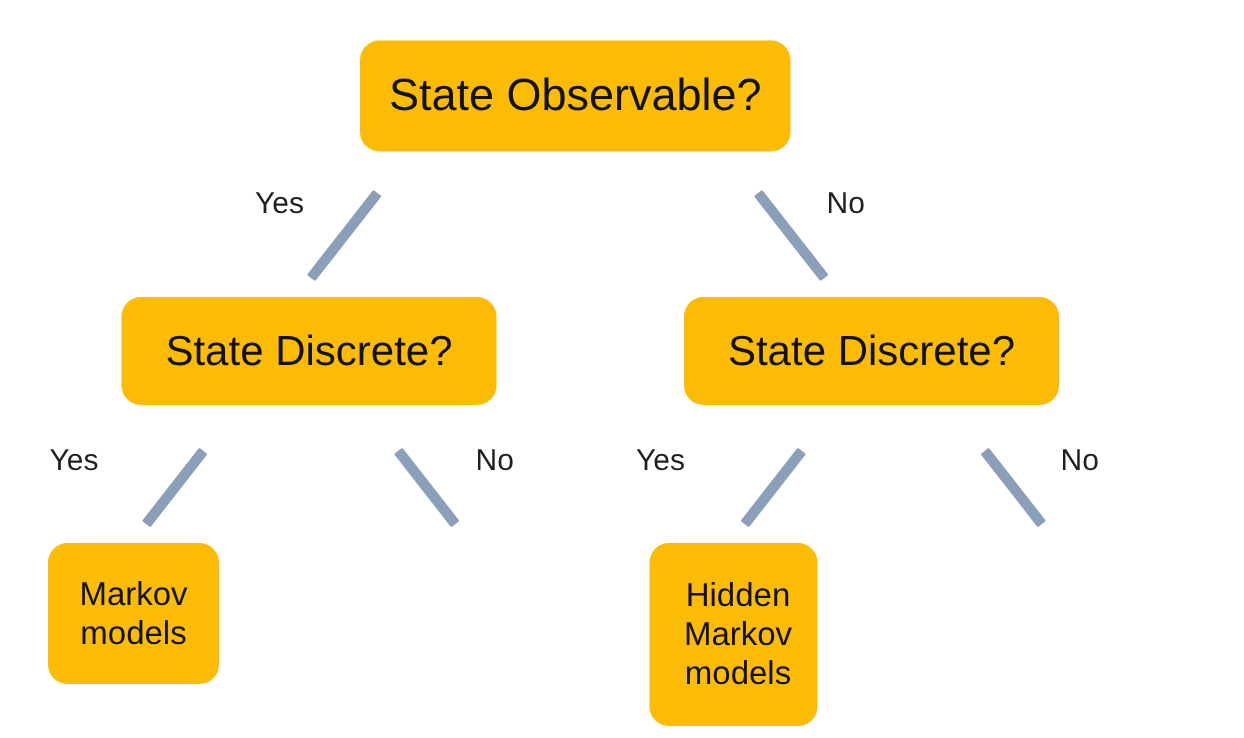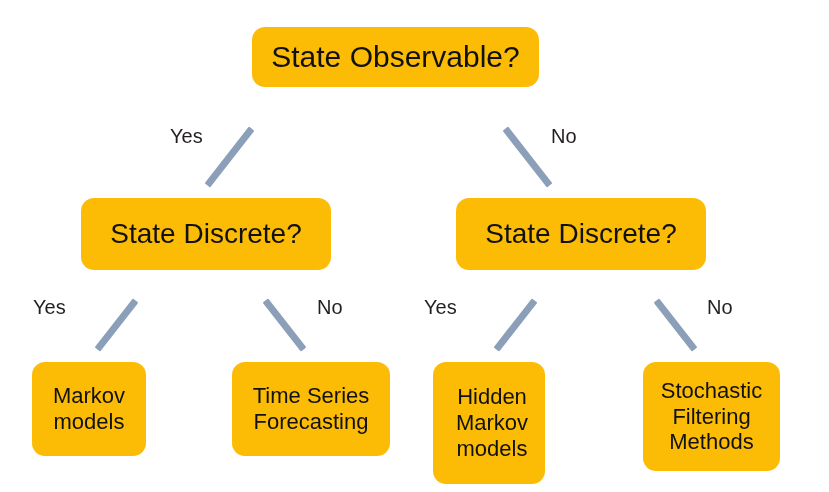--- a/index.html
+++ b/index.html
@@ -27,21 +27,21 @@
     align-items: center;
     justify-content: center;
     text-align: center;
     color: #111111;
     font-family: "Liberation Sans", sans-serif;
     line-height: 1.18;
     white-space: pre-line;
     padding: 2px 6px;
   }
   .node.root {
-    left: 252px;  top: 27px;  width: 287px; height: 60px;
+    left: 240px;  top: 27px;  width: 287px; height: 74px;
     font-size: 30px;
   }
   .node.branch-left {
     left: 81px;   top: 198px; width: 250px; height: 72px;
     font-size: 28px;
   }
   .node.branch-right {
     left: 456px;  top: 198px; width: 250px; height: 72px;
     font-size: 28px;
   }
@@ -100,24 +100,19 @@
 
   <div class="node root">State Observable?</div>
 
   <div class="node branch-left">State Discrete?</div>
 
   <div class="node branch-right">State Discrete?</div>
 
   <div class="node leaf leaf-1">Markov
 models</div>
 
-  <div class="node leaf leaf-2">Time Series
-Forecasting</div>
 
   <div class="node leaf leaf-3">Hidden
 Markov
 models</div>
 
-  <div class="node leaf leaf-4">Stochastic
-Filtering
-Methods</div>
 
 </div>
 
 </body></html>

